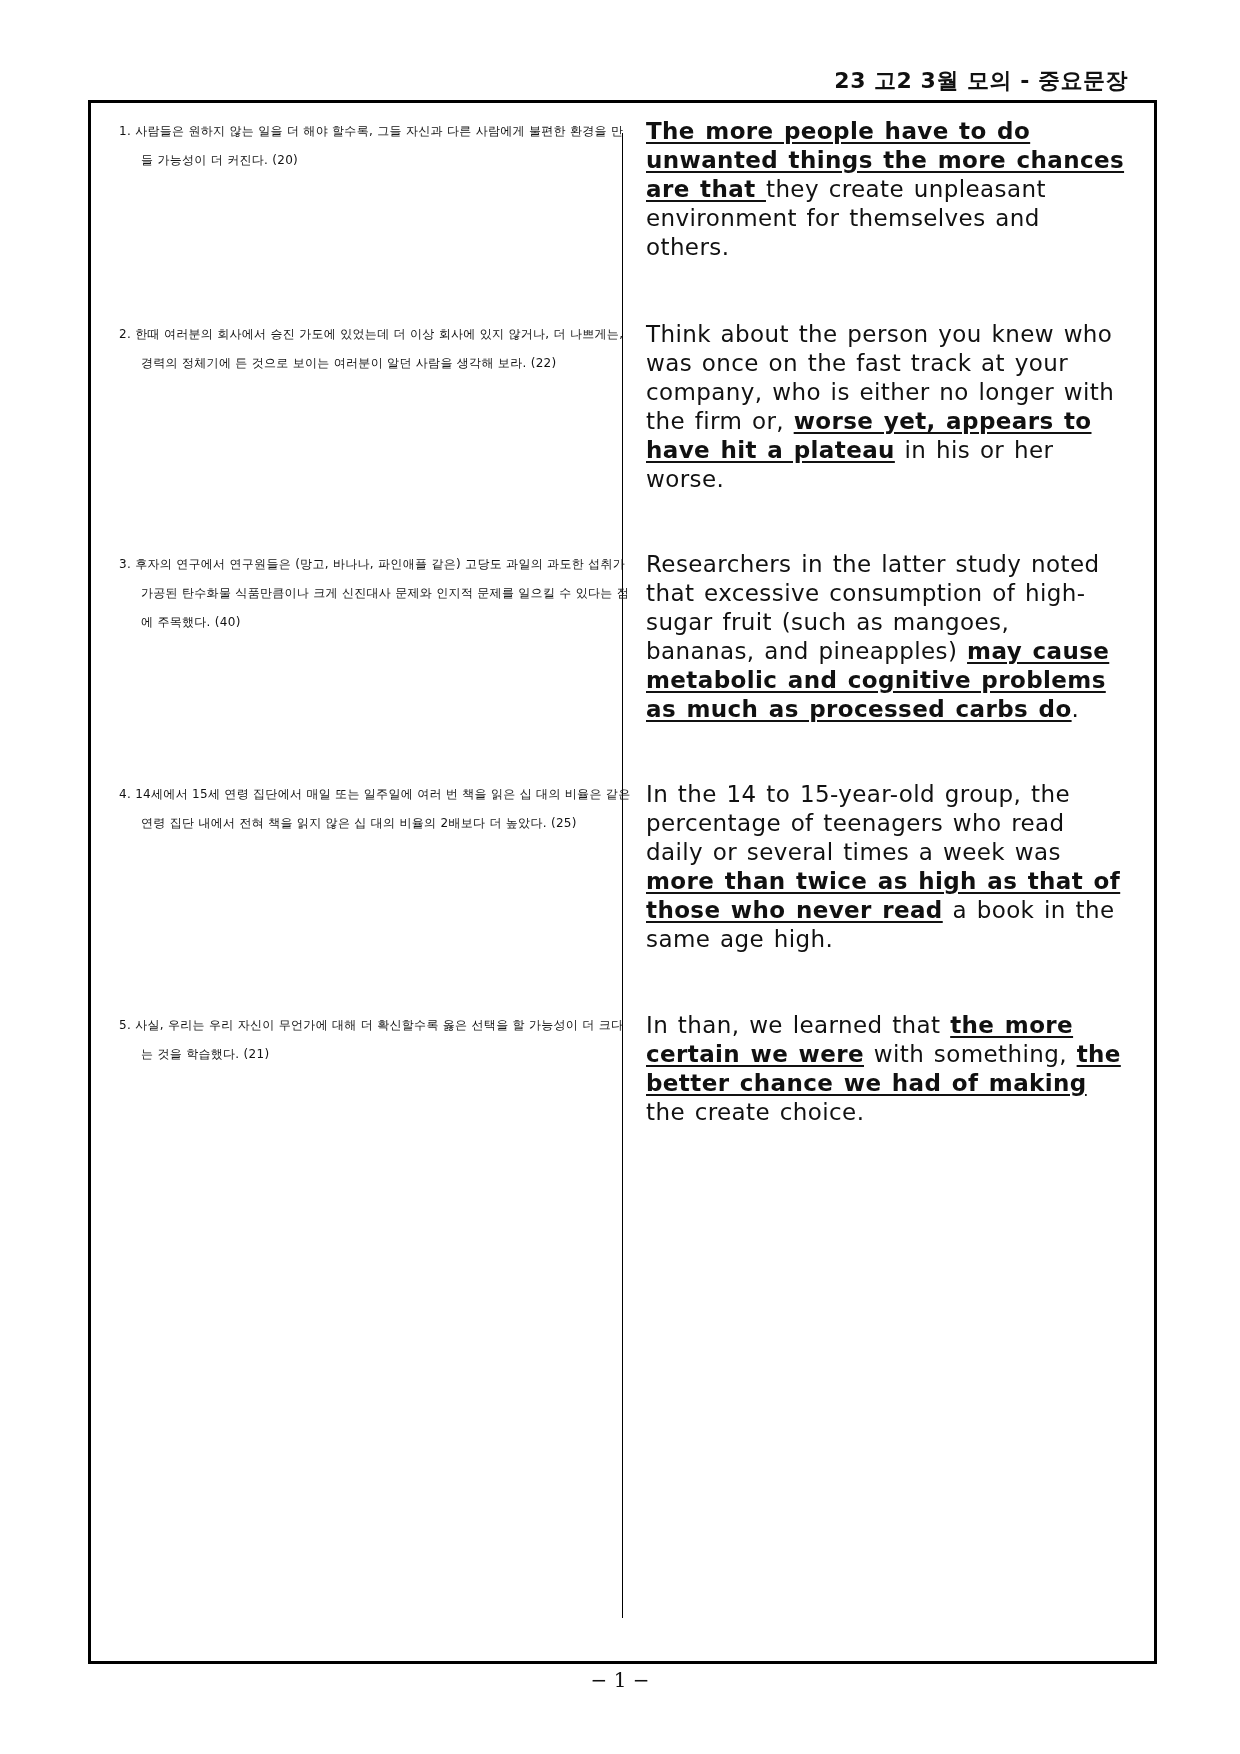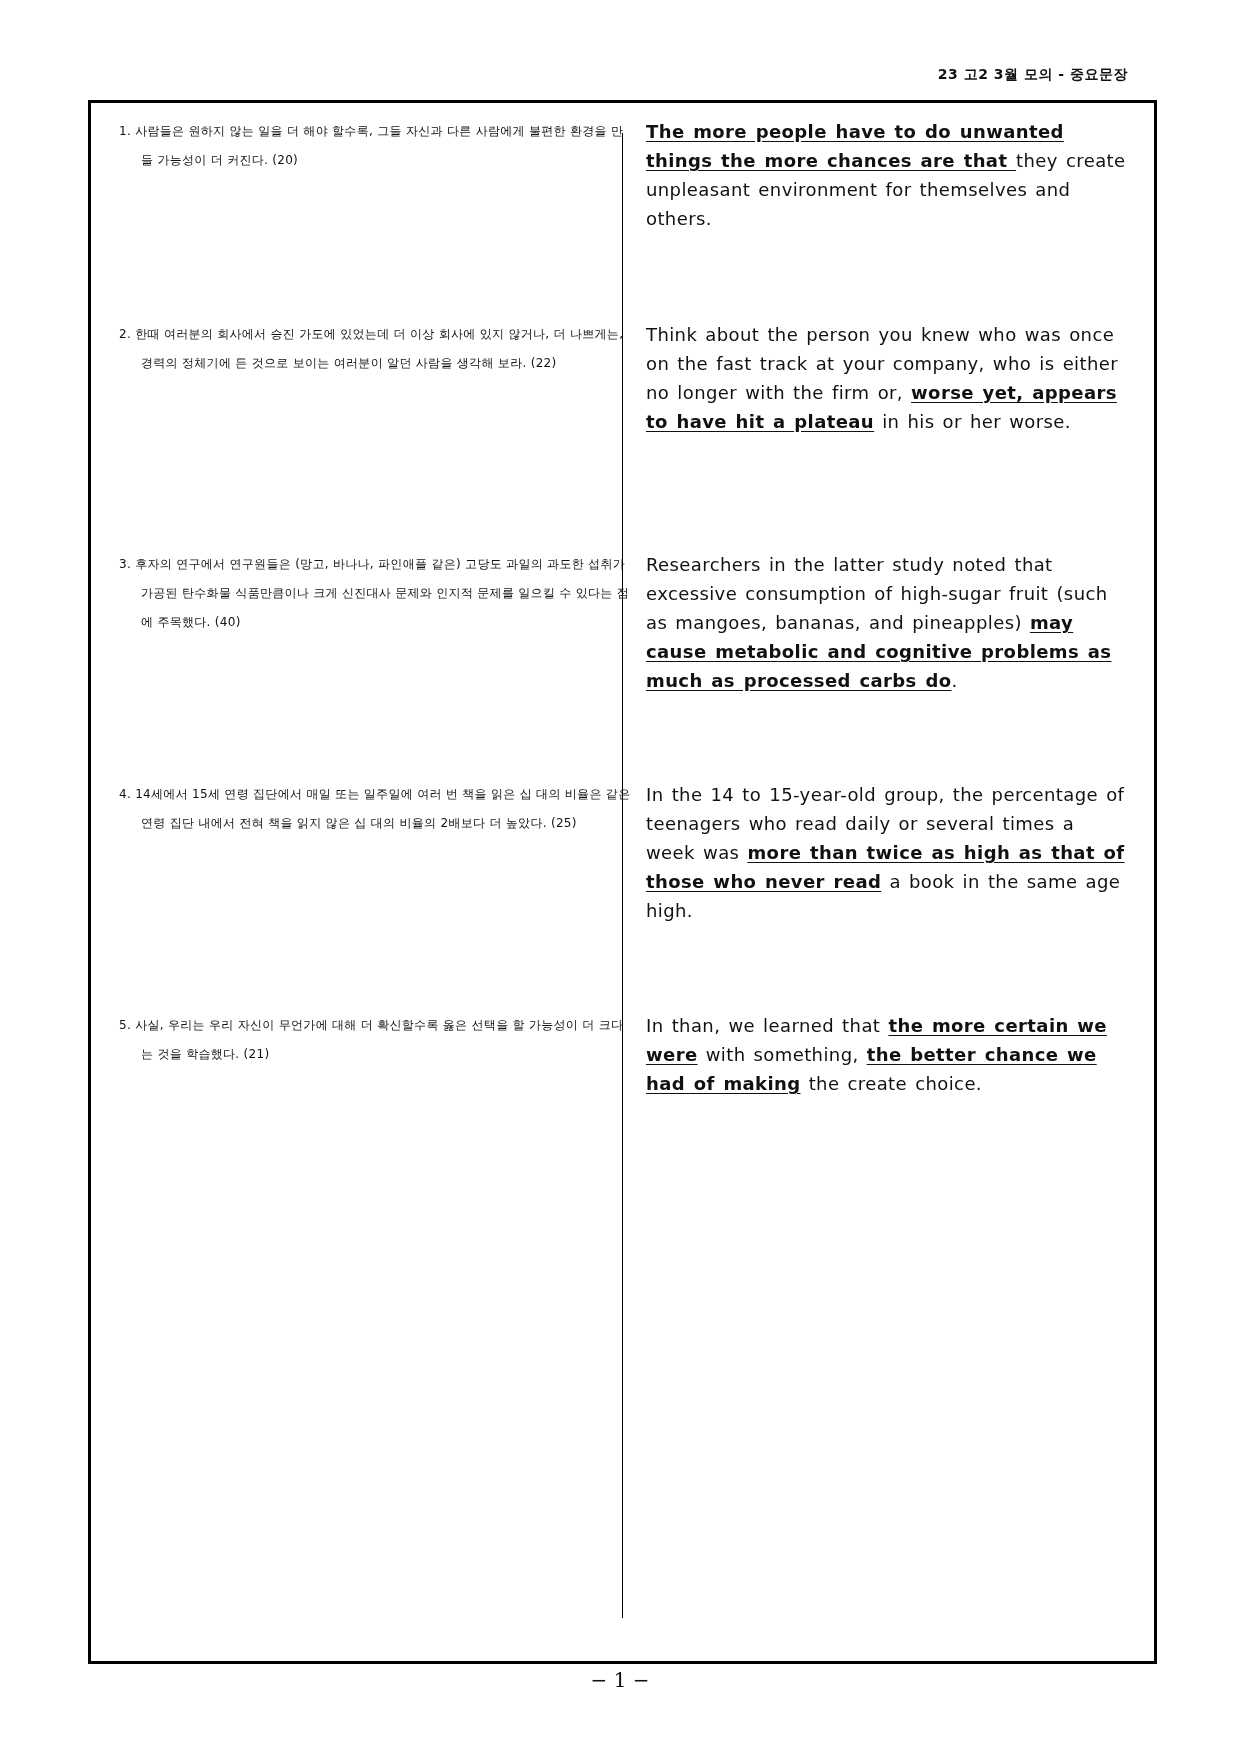--- a/index.html
+++ b/index.html
@@ -1,26 +1,26 @@
 <!DOCTYPE html>
 <html><head>
   <meta charset="utf-8">
   <style>
     html, body { margin: 0; padding: 0; background: #ffffff; }
     body { width: 1240px; height: 1754px; position: relative; overflow: hidden;
            font-family: "DejaVu Sans", "Liberation Sans", sans-serif; color: #111; }
-    .header-title { position: absolute; right: 112px; top: 66px; font-size: 14px; font-weight: bold;
+    .header-title { position: absolute; right: 112px; top: 66px; font-size: 22px; font-weight: bold;
                     letter-spacing: 0.5px; color: #111; }
     .frame { position: absolute; left: 88px; top: 100px; width: 1063px; height: 1558px;
              border: 3px solid #000; box-sizing: content-box; }
     .divider { position: absolute; left: 531px; top: 30px; width: 1px; height: 1485px; background: #000; }
     .item { position: absolute; left: 0; width: 100%; }
     .ko { position: absolute; left: 28px; width: 490px; font-size: 12px; line-height: 29px;
           padding-left: 22px; text-indent: -22px; letter-spacing: 0.3px; }
-    .en { position: absolute; left: 555px; width: 480px; font-size: 18px; line-height: 29px;
+    .en { position: absolute; left: 555px; width: 480px; font-size: 23px; line-height: 29px;
           letter-spacing: 0.4px; word-spacing: 2px; }
     .en b { font-weight: bold; text-decoration: underline; text-underline-offset: 3px; }
     .footer-page { position: absolute; left: 0; width: 1240px; top: 1668px; text-align: center;
                    font-family: "DejaVu Serif", "Liberation Serif", serif; font-size: 20px; }
   </style>
 </head>
 <body>
 
 <div class="header-title">23 고2 3월 모의 - 중요문장</div>
 

